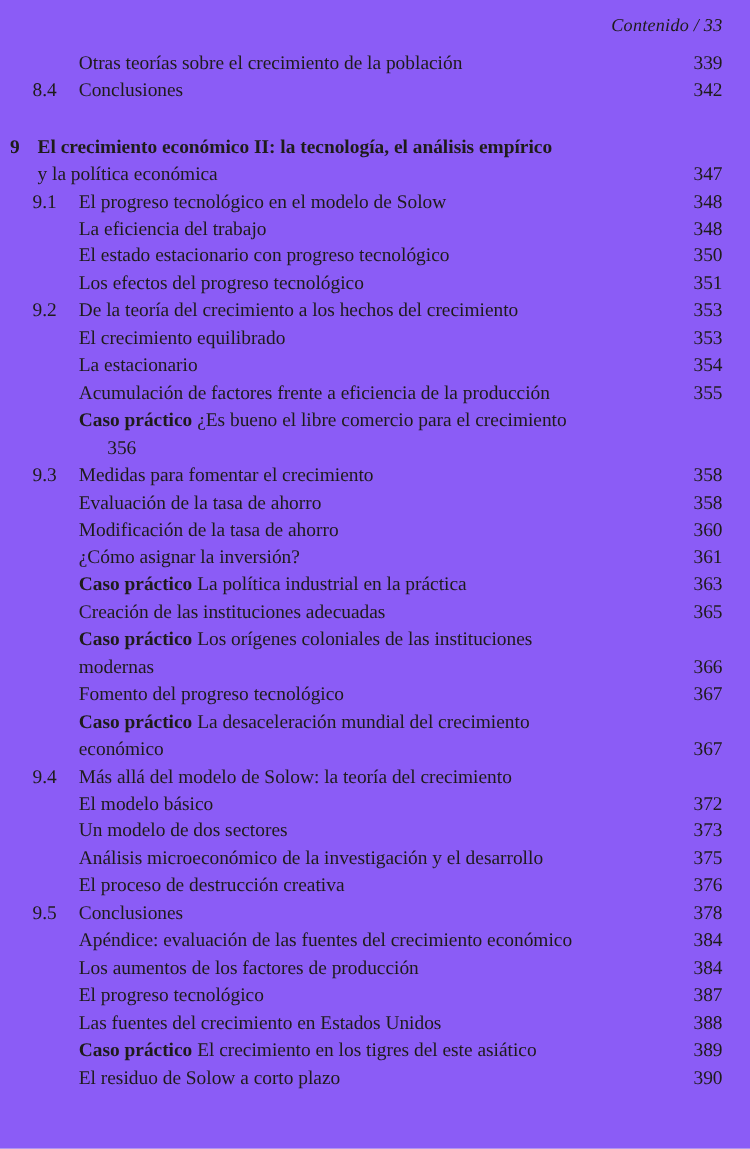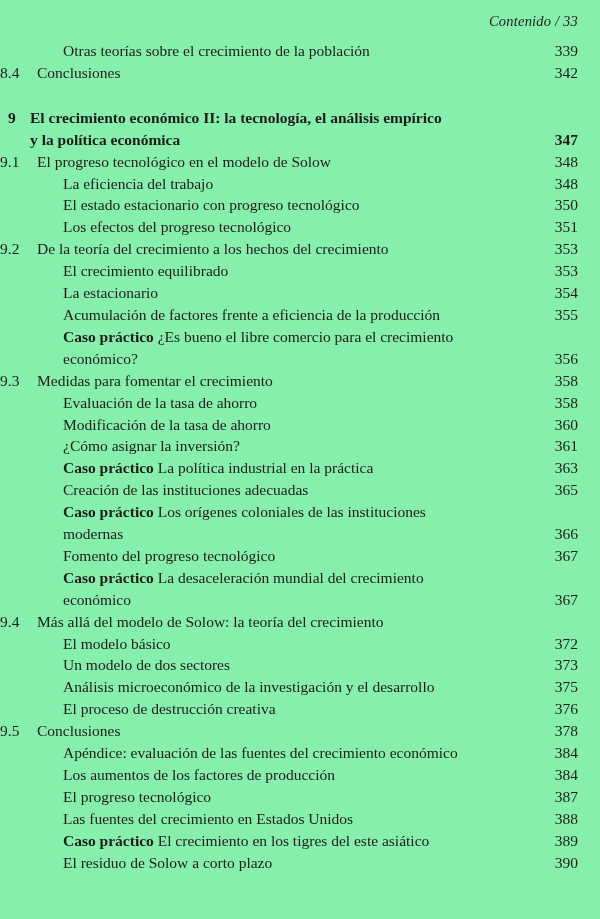--- a/index.html
+++ b/index.html
@@ -4,21 +4,21 @@
 <style>
   html, body {
     margin: 0;
     padding: 0;
     background: #e9e9e7;
   }
   .page {
     position: relative;
     width: 600px;
     height: 919px;
-    background: #86efac;
+    background: #8b5cf6;
     font-family: "Liberation Serif", "DejaVu Serif", serif;
     color: #1e1c1a;
     overflow: hidden;
     box-sizing: border-box;
   }
   .running-header {
     position: absolute;
     top: 13px;
     left: 0;
     right: 22px;
@@ -46,24 +46,25 @@
     flex: none;
   }
   .row.chapter {
     font-weight: bold;
   }
   .row.chapter .num {
     padding-left: 8px;
     width: 22px;
   }
   .row.chapter_cont {
-    font-weight: bold;
+    font-weight: normal;
     padding-left: 30px;
   }
   .row.section .num {
+    padding-left: 26px;
     width: 37px;
   }
   .row.entry {
     padding-left: 63px;
   }
   .row .text {
     flex: 1;
     overflow: hidden;
   }
   .row .text b {
@@ -132,21 +133,20 @@
       </div>
       <div class="row entry">
         <span class="text">Acumulación de factores frente a eficiencia de la producción</span>
         <span class="pageno">355</span>
       </div>
       <div class="row entry">
         <span class="text"><b>Caso práctico</b> <span>¿Es bueno el libre comercio para el crecimiento</span></span>
         <span class="pageno"></span>
       </div>
       <div class="row entry">
-        <span class="text">económico?</span>
         <span class="pageno">356</span>
       </div>
       <div class="row section">
         <span class="num">9.3</span>
         <span class="text">Medidas para fomentar el crecimiento</span>
         <span class="pageno">358</span>
       </div>
       <div class="row entry">
         <span class="text">Evaluación de la tasa de ahorro</span>
         <span class="pageno">358</span>

